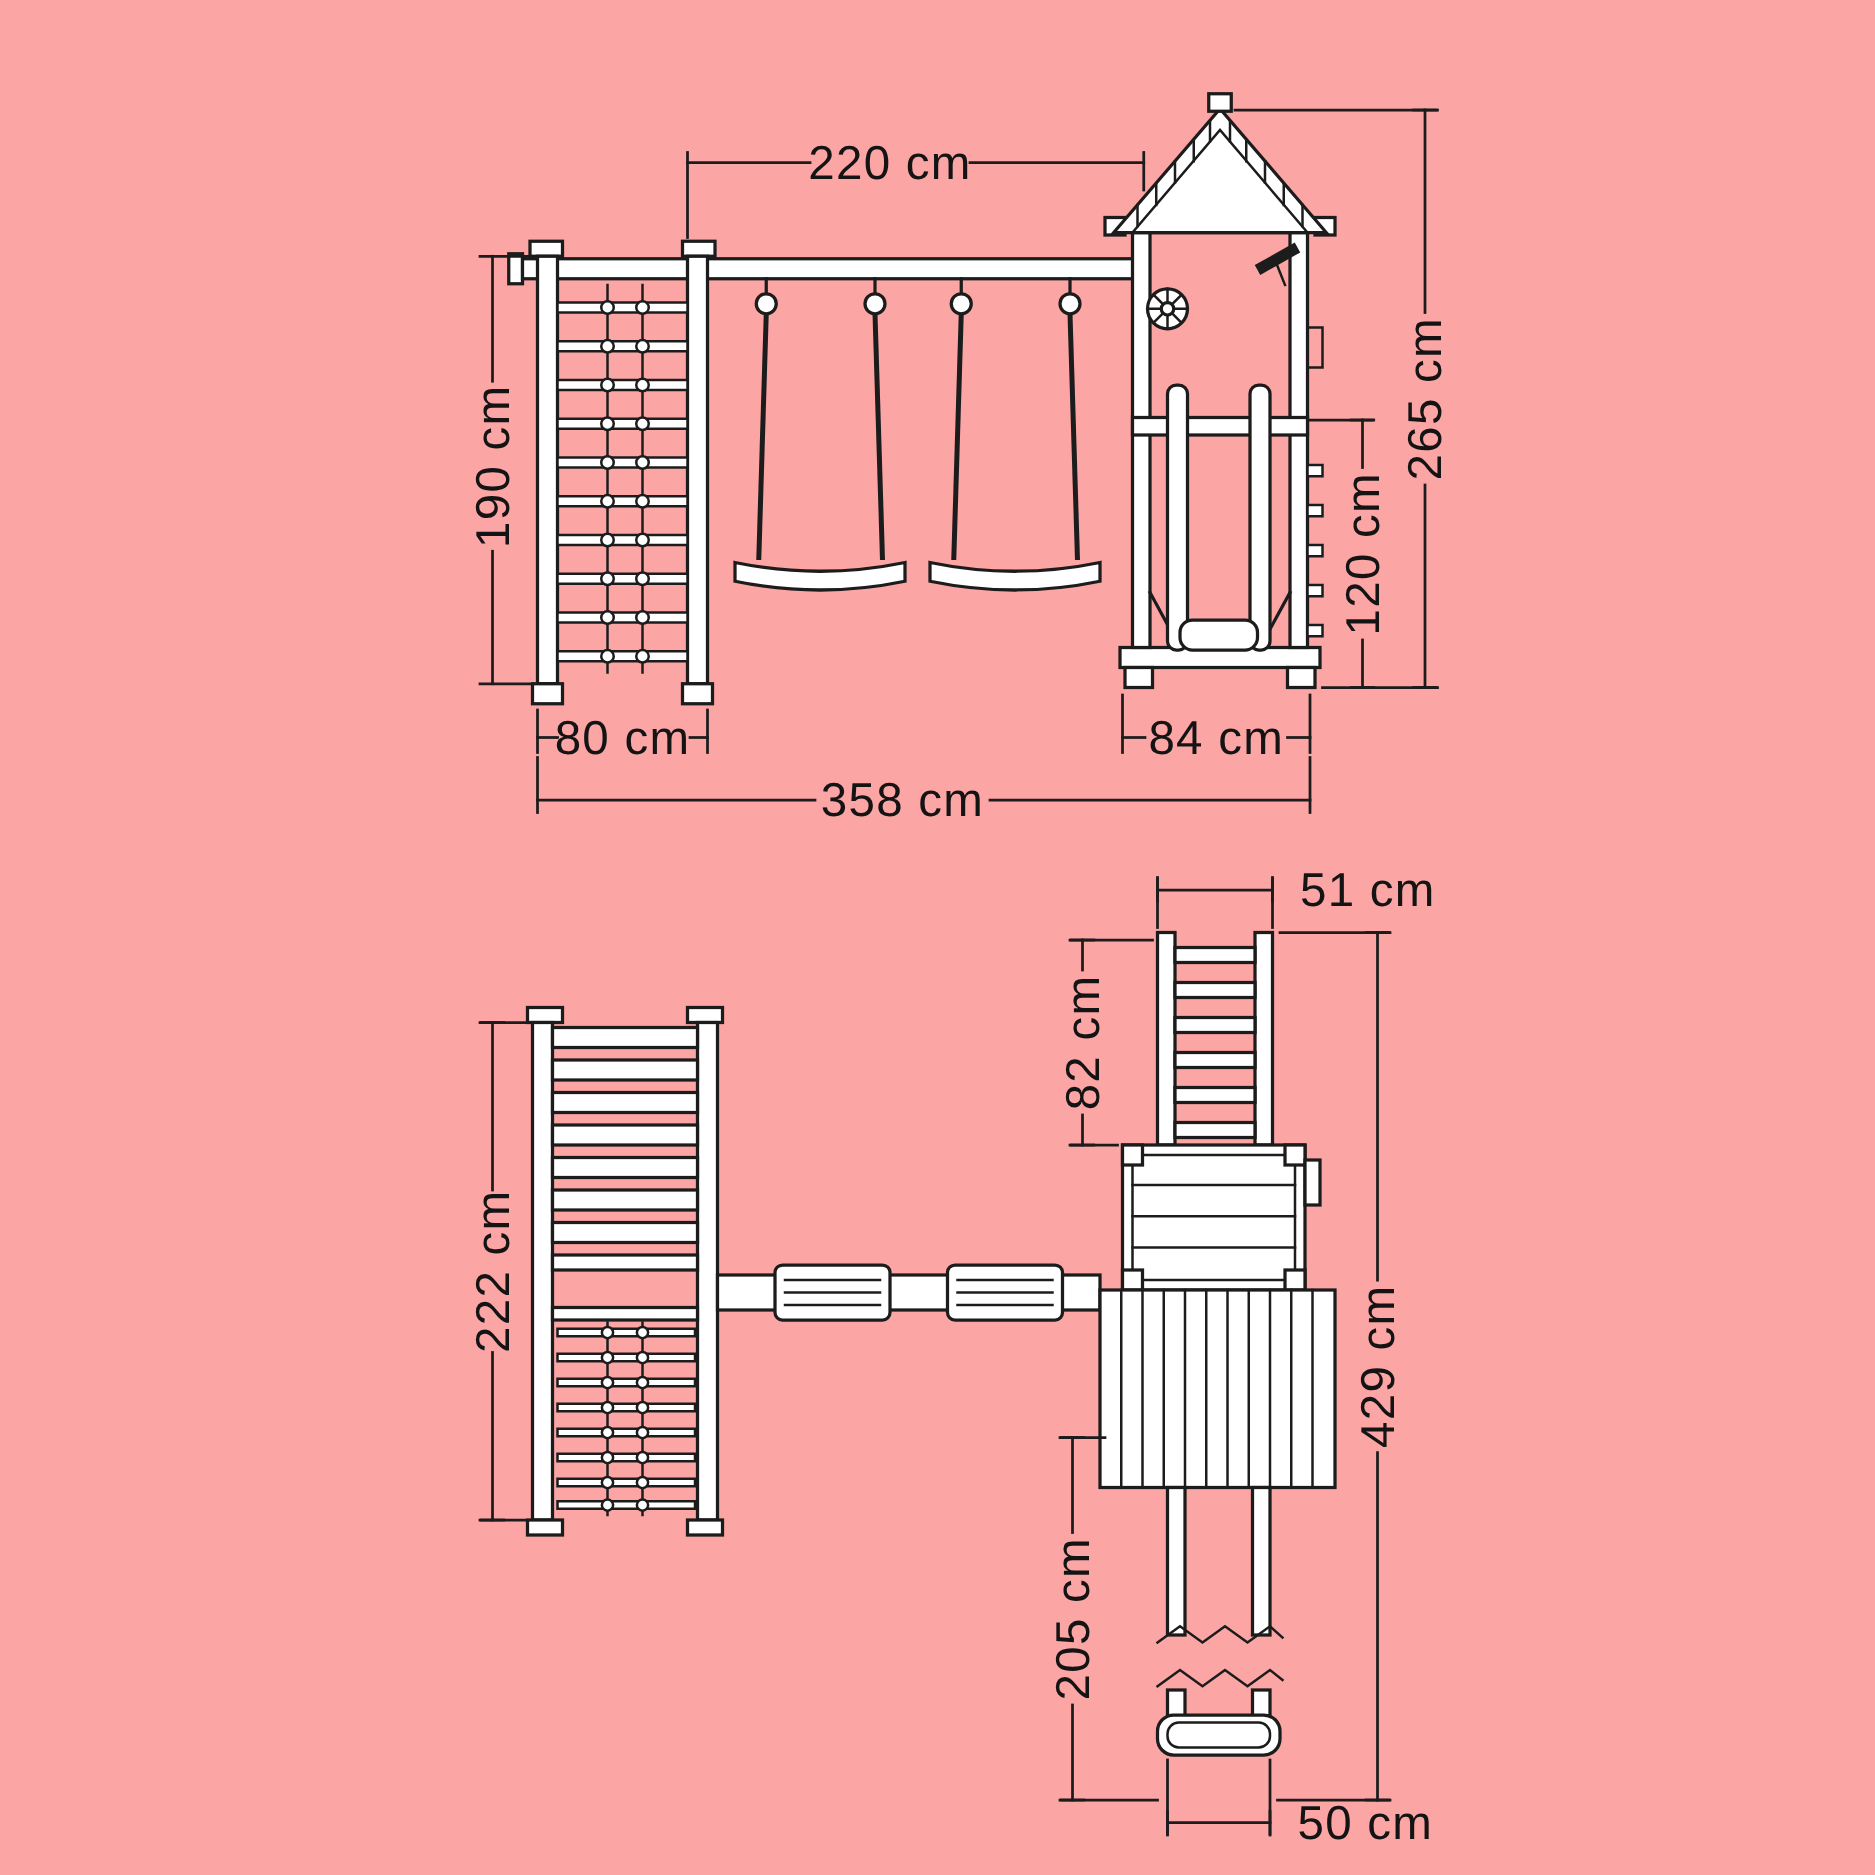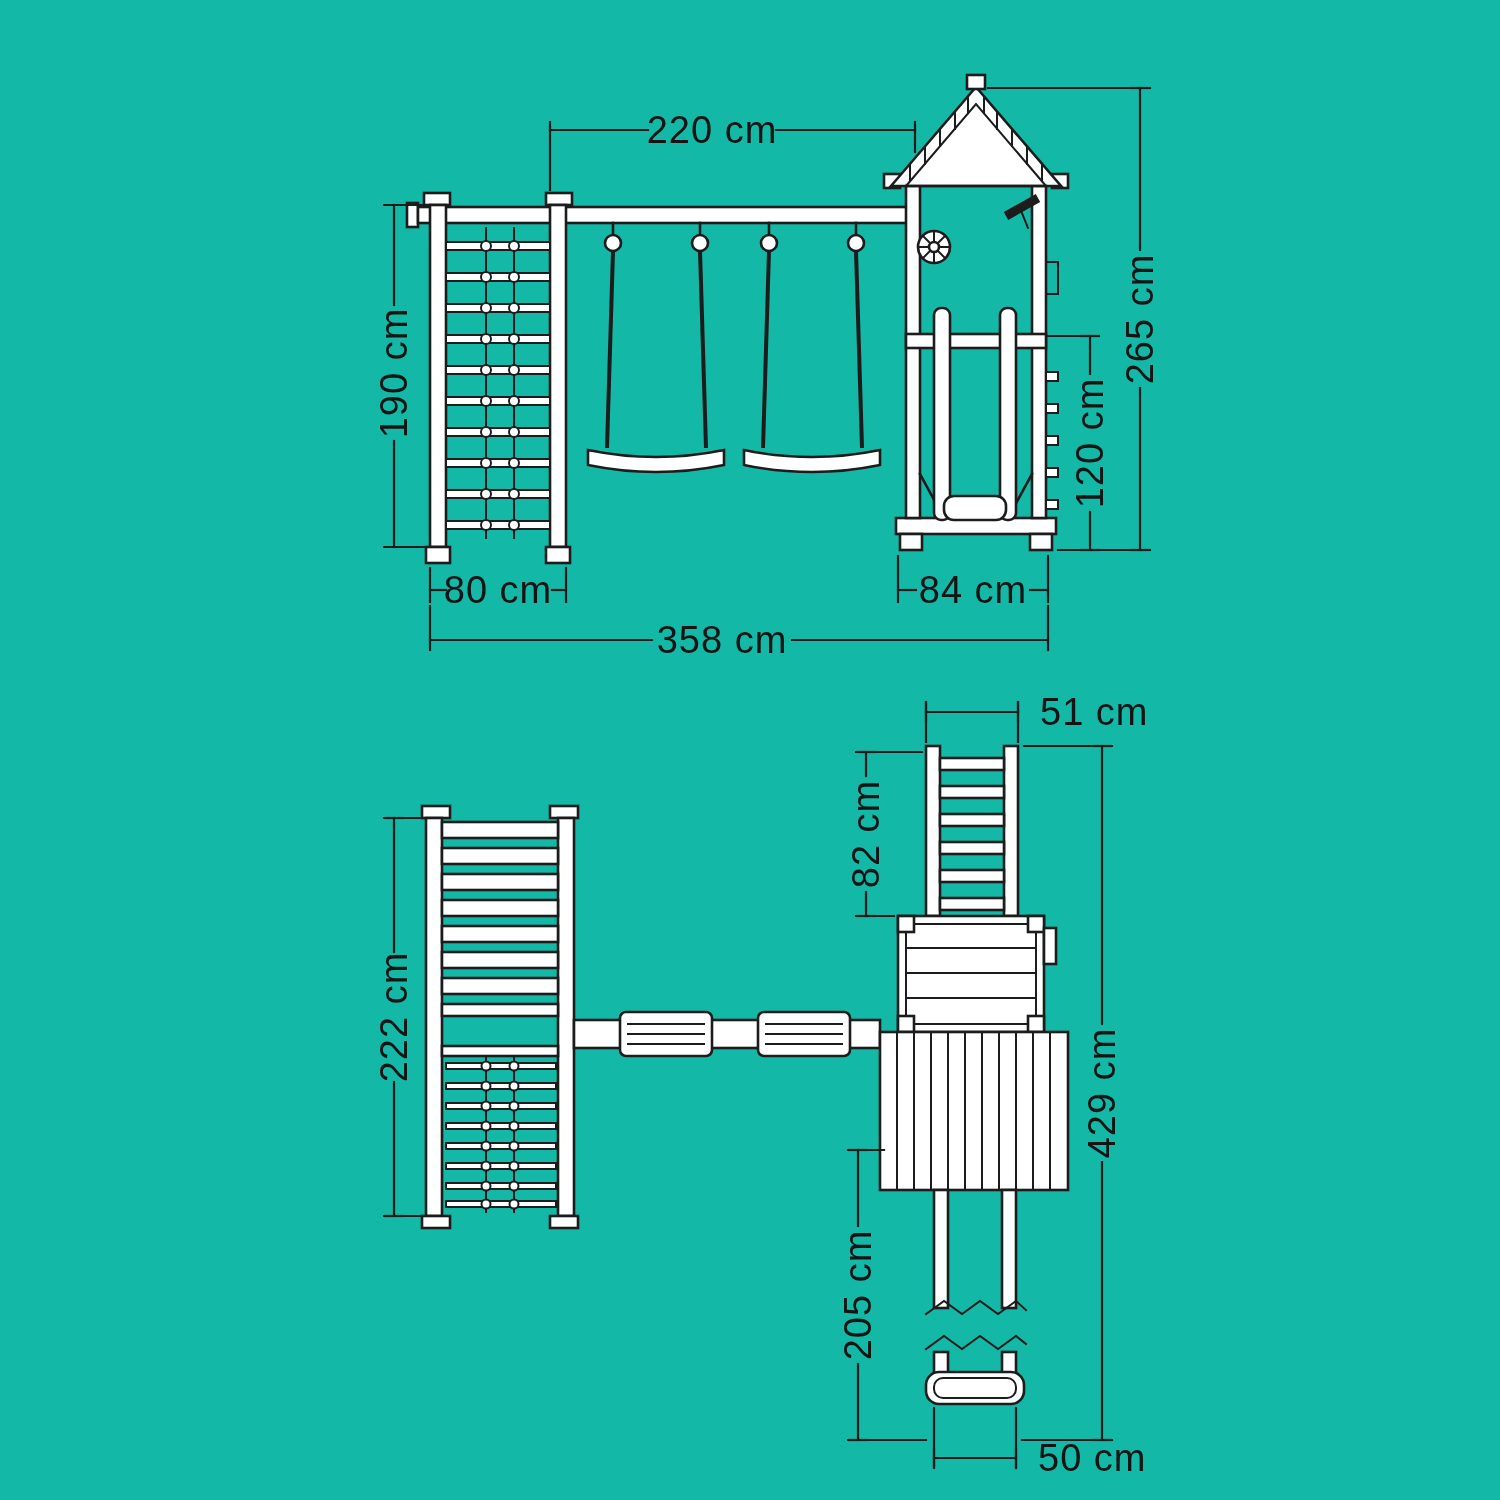--- a/index.html
+++ b/index.html
@@ -1,16 +1,16 @@
 <!DOCTYPE html>
 <html><head>
 <meta charset="utf-8">
 <style>
   html,body{margin:0;padding:0;background:#ffffff;}
-  .stage{position:relative;width:1500px;height:1500px;background:#14b8a6;font-family:"Liberation Sans",sans-serif;overflow:hidden;}
+  .stage{position:relative;width:1500px;height:1500px;background:#fca5a5;font-family:"Liberation Sans",sans-serif;overflow:hidden;}
   svg{display:block;}
   .ln{stroke:#1c1c1c;stroke-width:2.6;fill:none;stroke-linecap:square;}
   .thin{stroke:#1c1c1c;stroke-width:2;fill:none;stroke-linecap:square;}
   .rope{stroke:#1c1c1c;stroke-width:4;fill:none;}
   .w9{stroke:#1c1c1c;stroke-width:9;fill:none;}
   .dim{stroke:#1c1c1c;stroke-width:2.2;fill:none;stroke-linecap:square;}
   .fw{fill:#ffffff;}
   text.dl{font-family:"Liberation Sans",sans-serif;font-size:38px;fill:#141414;letter-spacing:1px;}
 </style>
 </head>

